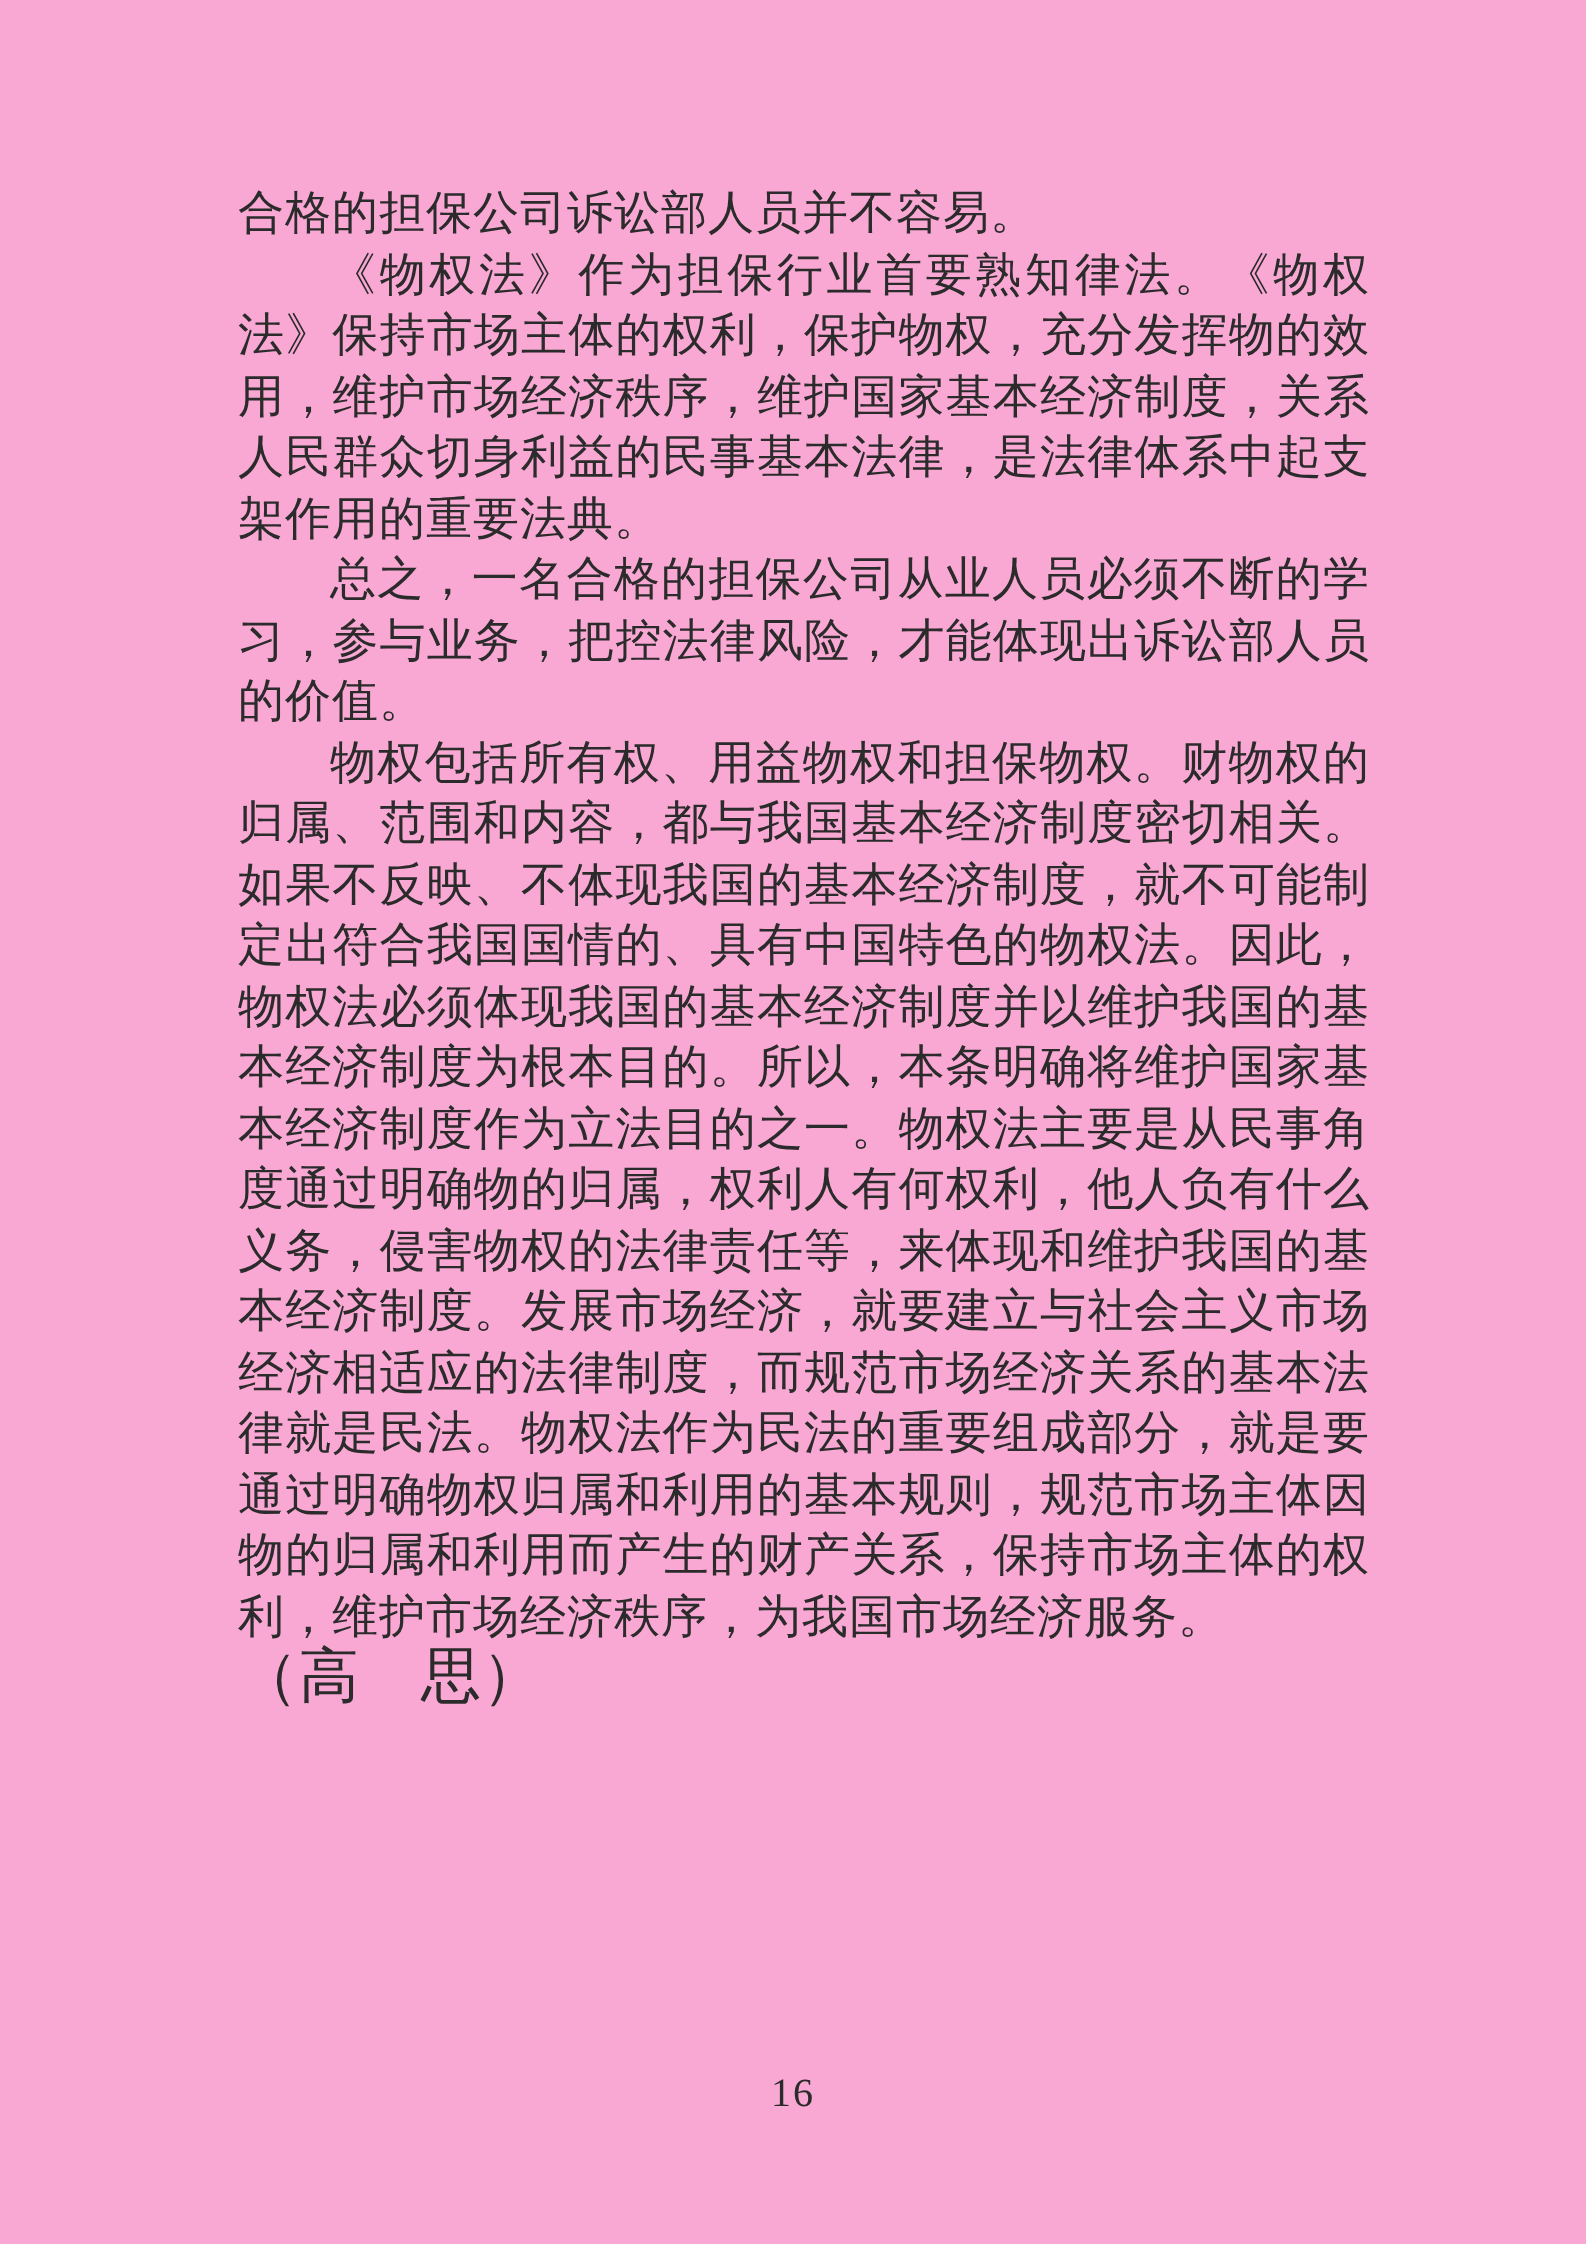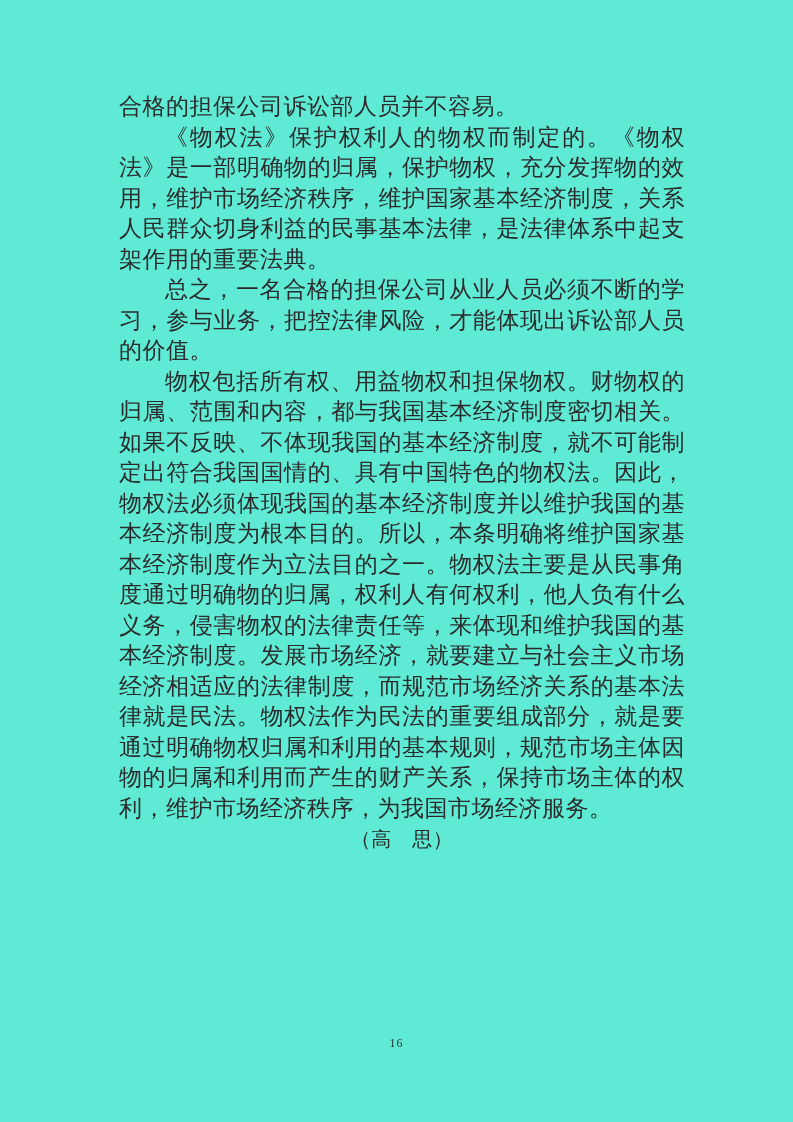--- a/index.html
+++ b/index.html
@@ -4,21 +4,21 @@
 <style>
   html, body {
     margin: 0;
     padding: 0;
     background: #ffffff;
   }
   .page {
     position: relative;
     width: 793px;
     height: 1122px;
-    background: #5eead4;
+    background: #f9a8d4;
     overflow: hidden;
     font-family: "Liberation Serif", "DejaVu Serif", serif;
   }
   .content {
     position: absolute;
     left: 119px;
     top: 92px;
     width: 566px;
   }
   .content p {
@@ -31,43 +31,43 @@
     text-align: justify;
     text-justify: inter-ideograph;
     text-indent: 2em;
     font-weight: 400;
   }
   .content p.no-indent {
     text-indent: 0;
   }
   .signature {
     margin: 0;
-    font-size: 20px;
+    font-size: 30px;
     line-height: 30.5px;
     letter-spacing: 0.5px;
     color: #2b2b2b;
-    text-align: center;
+    text-align: left;
     font-weight: 400;
   }
   .page-number {
     position: absolute;
     top: 1036px;
     left: 0;
     width: 100%;
     text-align: center;
-    font-size: 12px;
+    font-size: 20px;
     color: #2b2b2b;
     letter-spacing: 1px;
   }
 </style>
 </head>
 <body>
 
 <div class="page">
   <div class="content">
     <p class="no-indent">合格的担保公司诉讼部人员并不容易。</p>
-    <p>《物权法》保护权利人的物权而制定的。《物权法》是一部明确物的归属，保护物权，充分发挥物的效用，维护市场经济秩序，维护国家基本经济制度，关系人民群众切身利益的民事基本法律，是法律体系中起支架作用的重要法典。</p>
+    <p>《物权法》作为担保行业首要熟知律法。《物权法》保持市场主体的权利，保护物权，充分发挥物的效用，维护市场经济秩序，维护国家基本经济制度，关系人民群众切身利益的民事基本法律，是法律体系中起支架作用的重要法典。</p>
     <p>总之，一名合格的担保公司从业人员必须不断的学习，参与业务，把控法律风险，才能体现出诉讼部人员的价值。</p>
     <p>物权包括所有权、用益物权和担保物权。财物权的归属、范围和内容，都与我国基本经济制度密切相关。如果不反映、不体现我国的基本经济制度，就不可能制定出符合我国国情的、具有中国特色的物权法。因此，物权法必须体现我国的基本经济制度并以维护我国的基本经济制度为根本目的。所以，本条明确将维护国家基本经济制度作为立法目的之一。物权法主要是从民事角度通过明确物的归属，权利人有何权利，他人负有什么义务，侵害物权的法律责任等，来体现和维护我国的基本经济制度。发展市场经济，就要建立与社会主义市场经济相适应的法律制度，而规范市场经济关系的基本法律就是民法。物权法作为民法的重要组成部分，就是要通过明确物权归属和利用的基本规则，规范市场主体因物的归属和利用而产生的财产关系，保持市场主体的权利，维护市场经济秩序，为我国市场经济服务。</p>
     <div class="signature">（高　思）</div>
   </div>
   <div class="page-number">16</div>
 </div>
 
 </body></html>

